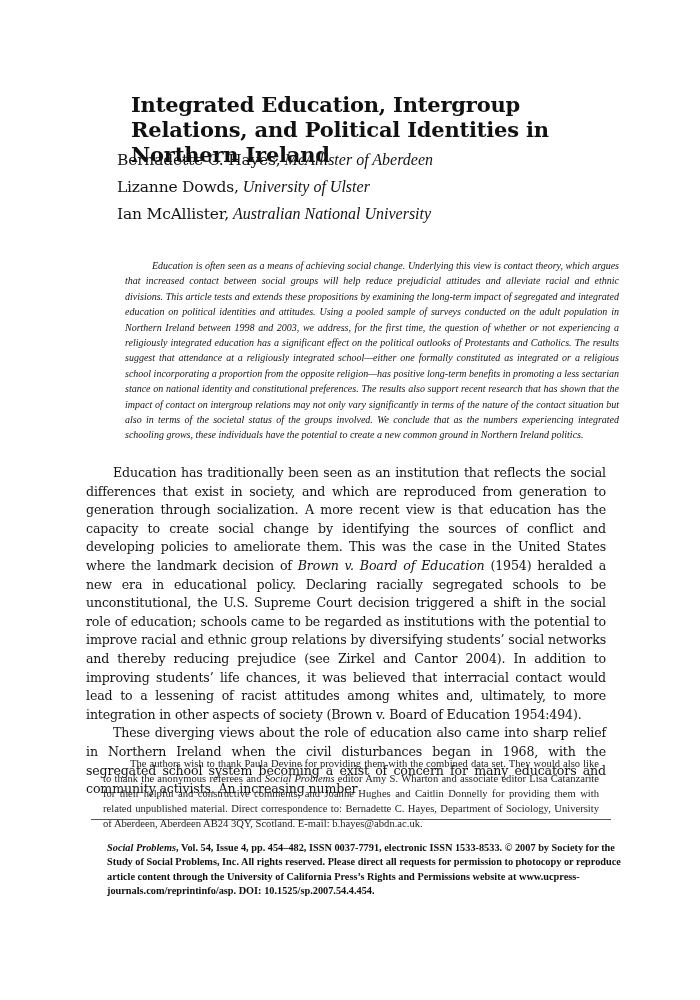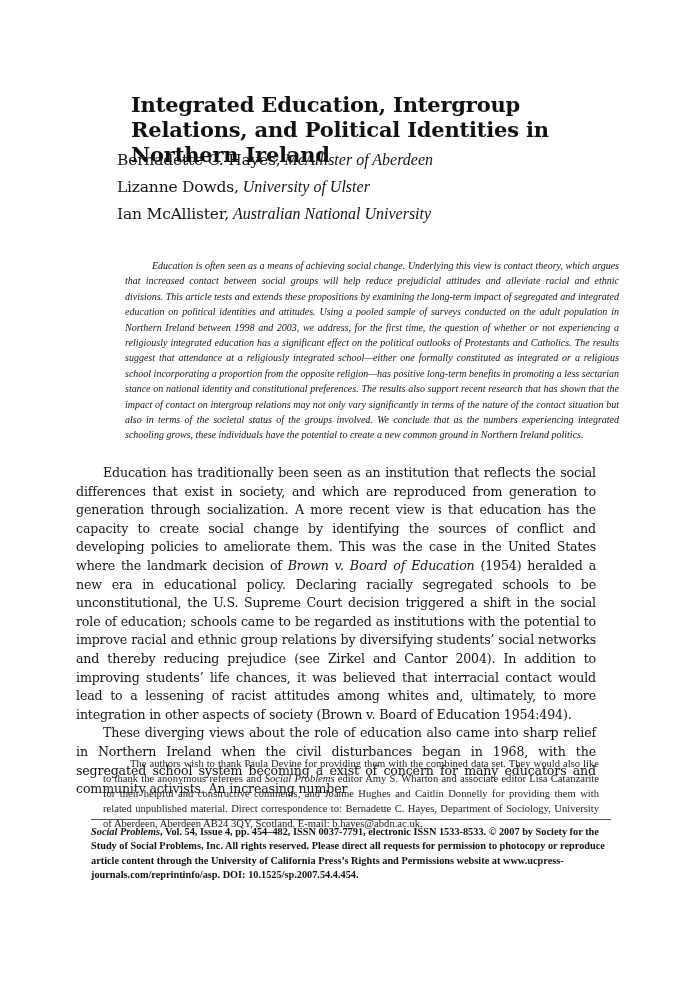--- a/index.html
+++ b/index.html
@@ -10,30 +10,30 @@
 
   .authors { position: absolute; left: 117px; top: 146px; width: 500px; }
   .author { height: 27px; line-height: 27px; white-space: nowrap; }
   .author-name { font-family: "DejaVu Serif", serif; font-weight: normal; font-size: 15.5px; letter-spacing: -0.2px; }
   .author-aff { font-family: "Liberation Serif", serif; font-style: italic; font-size: 16px; margin-left: 4px; }
 
   .abstract { position: absolute; left: 117px; top: 250px; width: 494px; margin: 8px; font-family: "Liberation Serif", serif; font-style: italic; font-size: 10px; line-height: 15.4px; text-align: justify; }
   .abstract .indent { display: inline-block; width: 27px; }
   .keywords { position: absolute; left: 117px; top: 435px; width: 494px; font-style: italic; font-size: 11.4px; line-height: 15.4px; }
 
-  .body { position: absolute; left: 76px; top: 464px; width: 520px; font-family: "DejaVu Serif", serif; font-size: 12.6px; line-height: 18.6px; text-align: justify; letter-spacing: -0.15px; }
+  .body { position: absolute; left: 86px; top: 464px; width: 520px; font-family: "DejaVu Serif", serif; font-size: 12.6px; line-height: 18.6px; text-align: justify; letter-spacing: -0.15px; }
   .body p { margin: 0; text-indent: 27px; }
   .body em { font-style: italic; }
 
   .ack { position: absolute; left: 91px; top: 744px; width: 520px; margin: 0; font-family: "Liberation Serif", serif; font-size: 10.6px; line-height: 15px; text-align: justify; color: #222; }
   .ack p { margin: 12px; text-indent: 27px; }
 
   .rule { position: absolute; left: 91px; top: 819px; width: 520px; height: 0; border-top: 1px solid #555; }
 
-  .pubinfo { position: absolute; left: 91px; top: 825px; width: 525px; margin: 0; font-family: "Liberation Serif", serif; font-weight: bold; font-size: 10.3px; line-height: 14.3px; color: #111; }
+  .pubinfo { position: absolute; left: 91px; top: 825px; width: 525px; margin: 16px; font-family: "Liberation Serif", serif; font-weight: bold; font-size: 10.3px; line-height: 14.3px; color: #111; }
   .pubinfo em { font-style: italic; }
 </style>
 </head>
 <body>
 
 <div class="page">
 
   <h1 class="title">Integrated Education, Intergroup Relations, and Political Identities in Northern Ireland</h1>
 
   <div class="authors">

